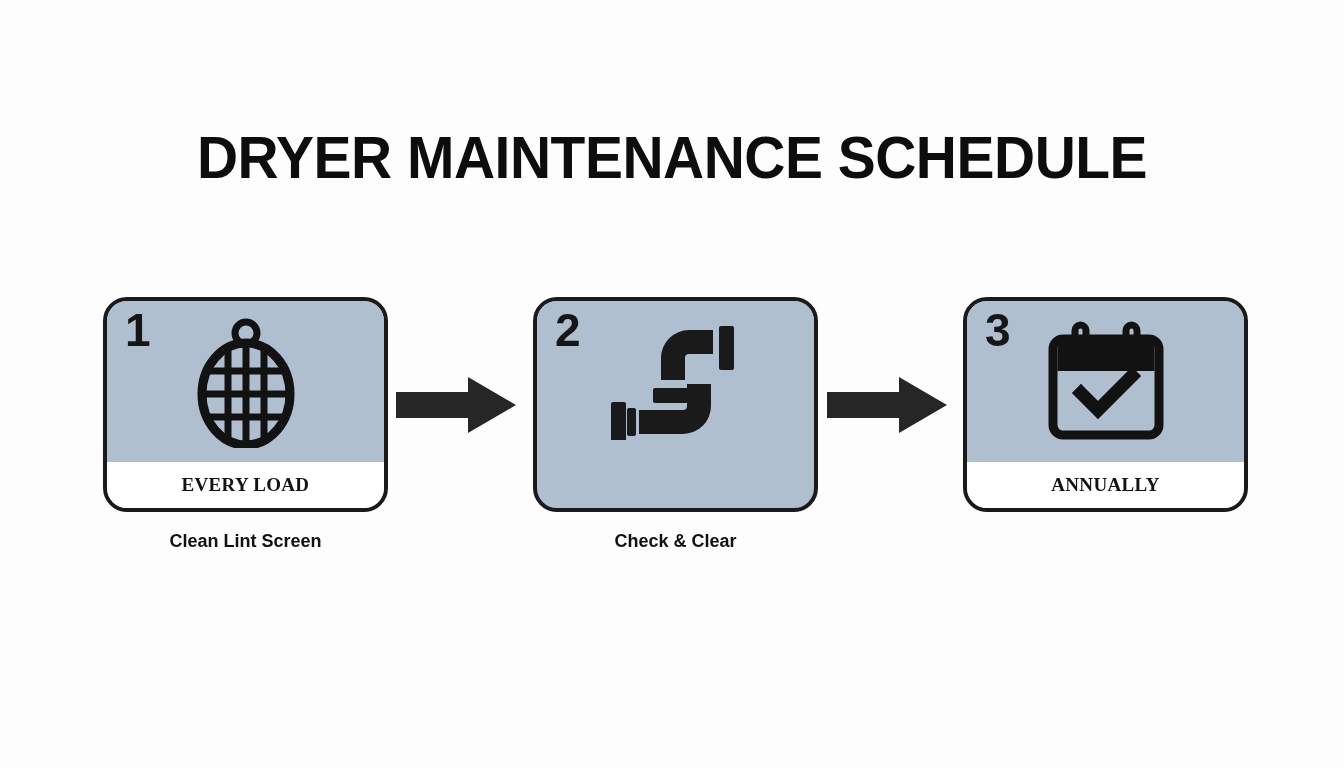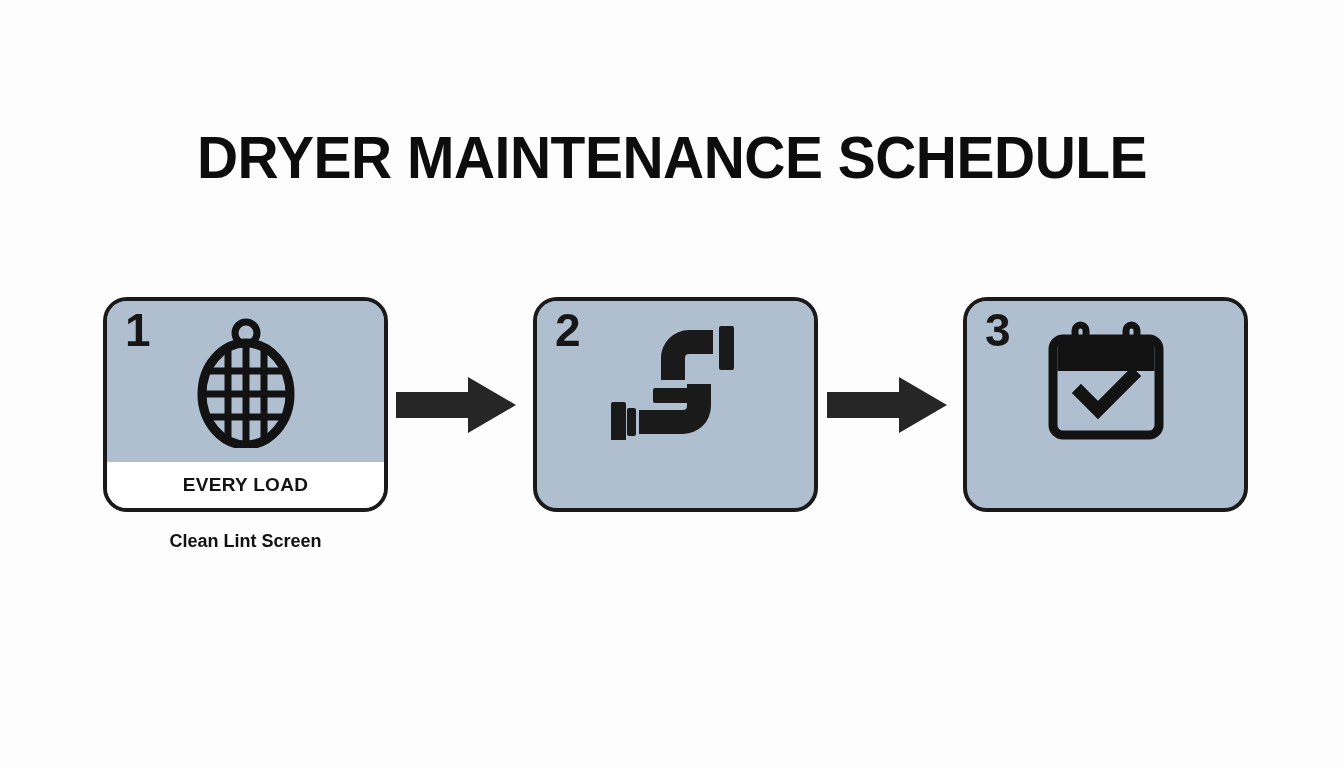--- a/index.html
+++ b/index.html
@@ -87,21 +87,21 @@
     align-items: center;
     justify-content: center;
   }
 
   .footer-label {
     font-size: 19px;
     font-weight: 700;
     letter-spacing: 0.3px;
     color: #131313;
     text-transform: uppercase;
-    font-family: Liberation Sans, sans-serif;
+    font-family: Liberation Serif, serif;
   }
 
   .step-number {
     position: absolute;
     left: 18px;
     top: 6px;
     font-size: 46px;
     font-weight: 700;
     color: #161616;
     line-height: 1;
@@ -218,20 +218,21 @@
               <rect x="10" y="78" width="15" height="42" rx="2"></rect>
             </g>
           </svg>
         </div>
 
         <div class="step-number">2</div>
 
       </div>
 
       <div class="caption">
+        <span class="cline">Check &amp; Clear</span>
       </div>
     </div>
 
     <div class="step step-3">
       <div class="card">
         <div class="card-body"></div>
 
         <div class="icon-wrap">
           <svg width="126" height="122" viewBox="0 0 126 122" aria-hidden="true">
 
@@ -241,20 +242,23 @@
             <rect x="10" y="18" width="106" height="96" rx="10" fill="none" stroke="#121212" stroke-width="9"></rect>
 
             <path d="M14.5 28 a9.5 9.5 0 0 1 9.5 -9.5 h78 a9.5 9.5 0 0 1 9.5 9.5 v22 h-97 z" fill="#121212"></path>
 
             <path d="M38 72 L55 89 L89 55" fill="none" stroke="#121212" stroke-width="13" stroke-linecap="square" stroke-linejoin="miter"></path>
           </svg>
         </div>
 
         <div class="step-number">3</div>
 
+        <div class="card-footer">
+          <span class="footer-label">ANNUALLY</span>
+        </div>
       </div>
 
       <div class="caption">
       </div>
     </div>
 
   </div>
 
   <div class="arrow arrow-1">
     <svg width="124" height="56" viewBox="0 0 124 56" aria-hidden="true">

